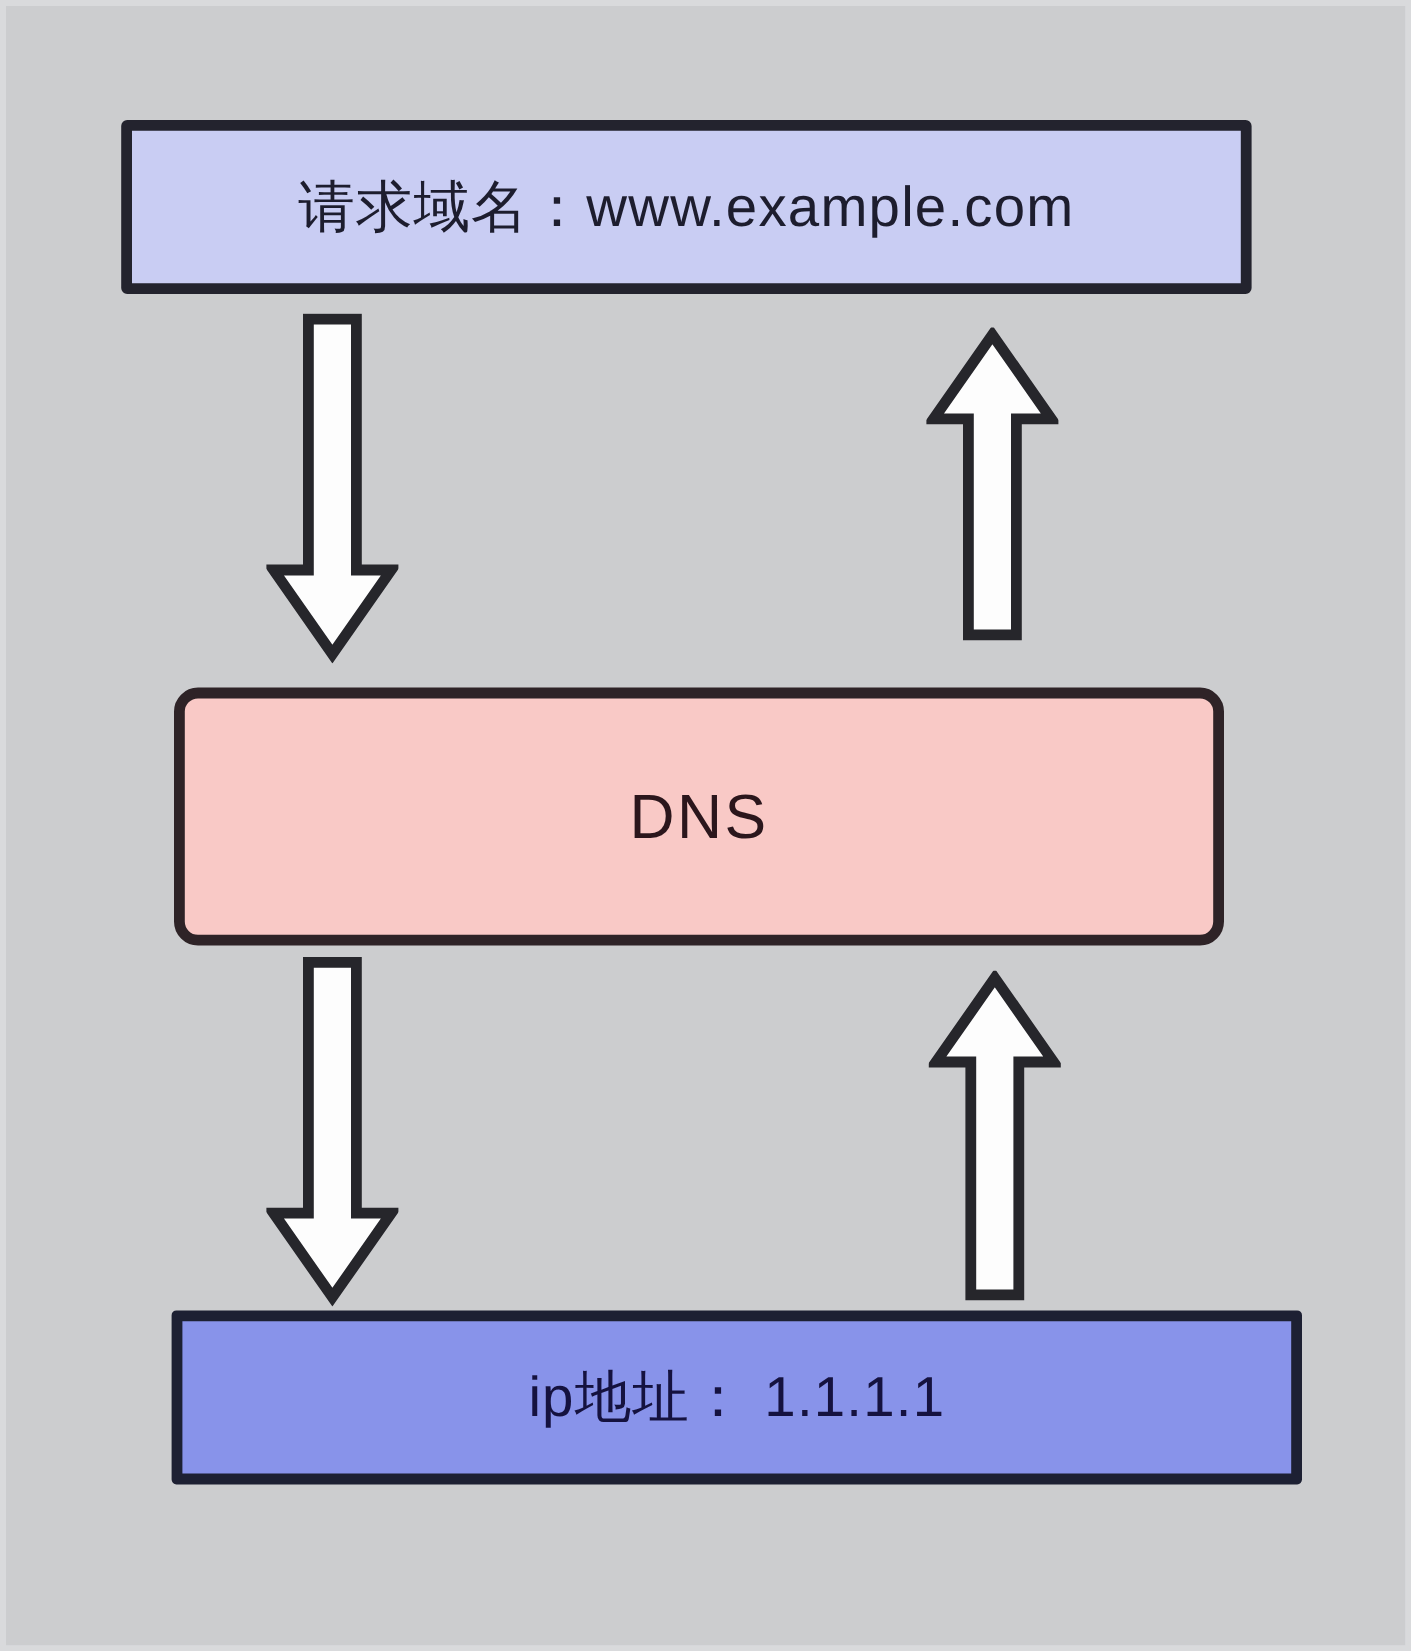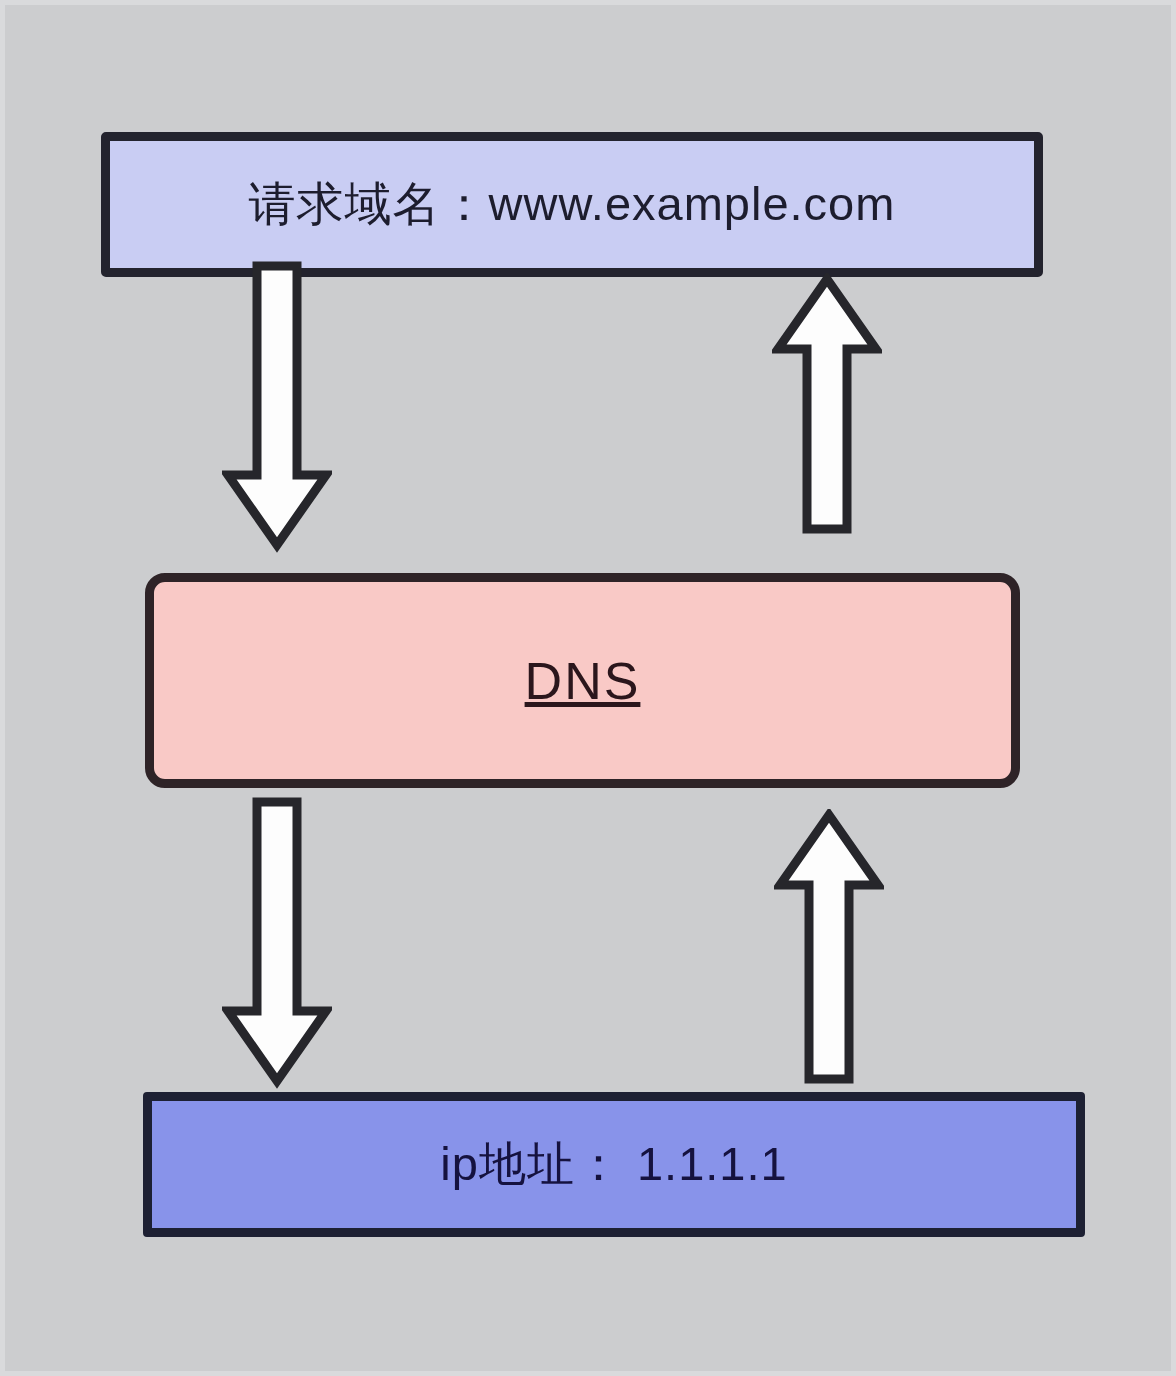--- a/index.html
+++ b/index.html
@@ -29,34 +29,32 @@
     left: 96px;
     top: 95px;
     width: 942px;
     height: 145px;
     background: #c9cdf3;
     border: 9px solid #23232e;
     border-radius: 5px;
     color: #1d1d2e;
     font-size: 47px;
     letter-spacing: 1px;
-    margin-top: 32px;
   }
   .node-dns {
     left: 140px;
     top: 568px;
     width: 875px;
     height: 215px;
     background: #f9c9c6;
     border: 9px solid #2e2327;
     border-radius: 20px;
     color: #2b161c;
     font-size: 52px;
     letter-spacing: 2px;
-    text-decoration: underline;
   }
   .node-ip {
     left: 138px;
     top: 1087px;
     width: 942px;
     height: 145px;
     background: #8893ea;
     border: 9px solid #1d2033;
     border-radius: 4px;
     color: #15123f;

